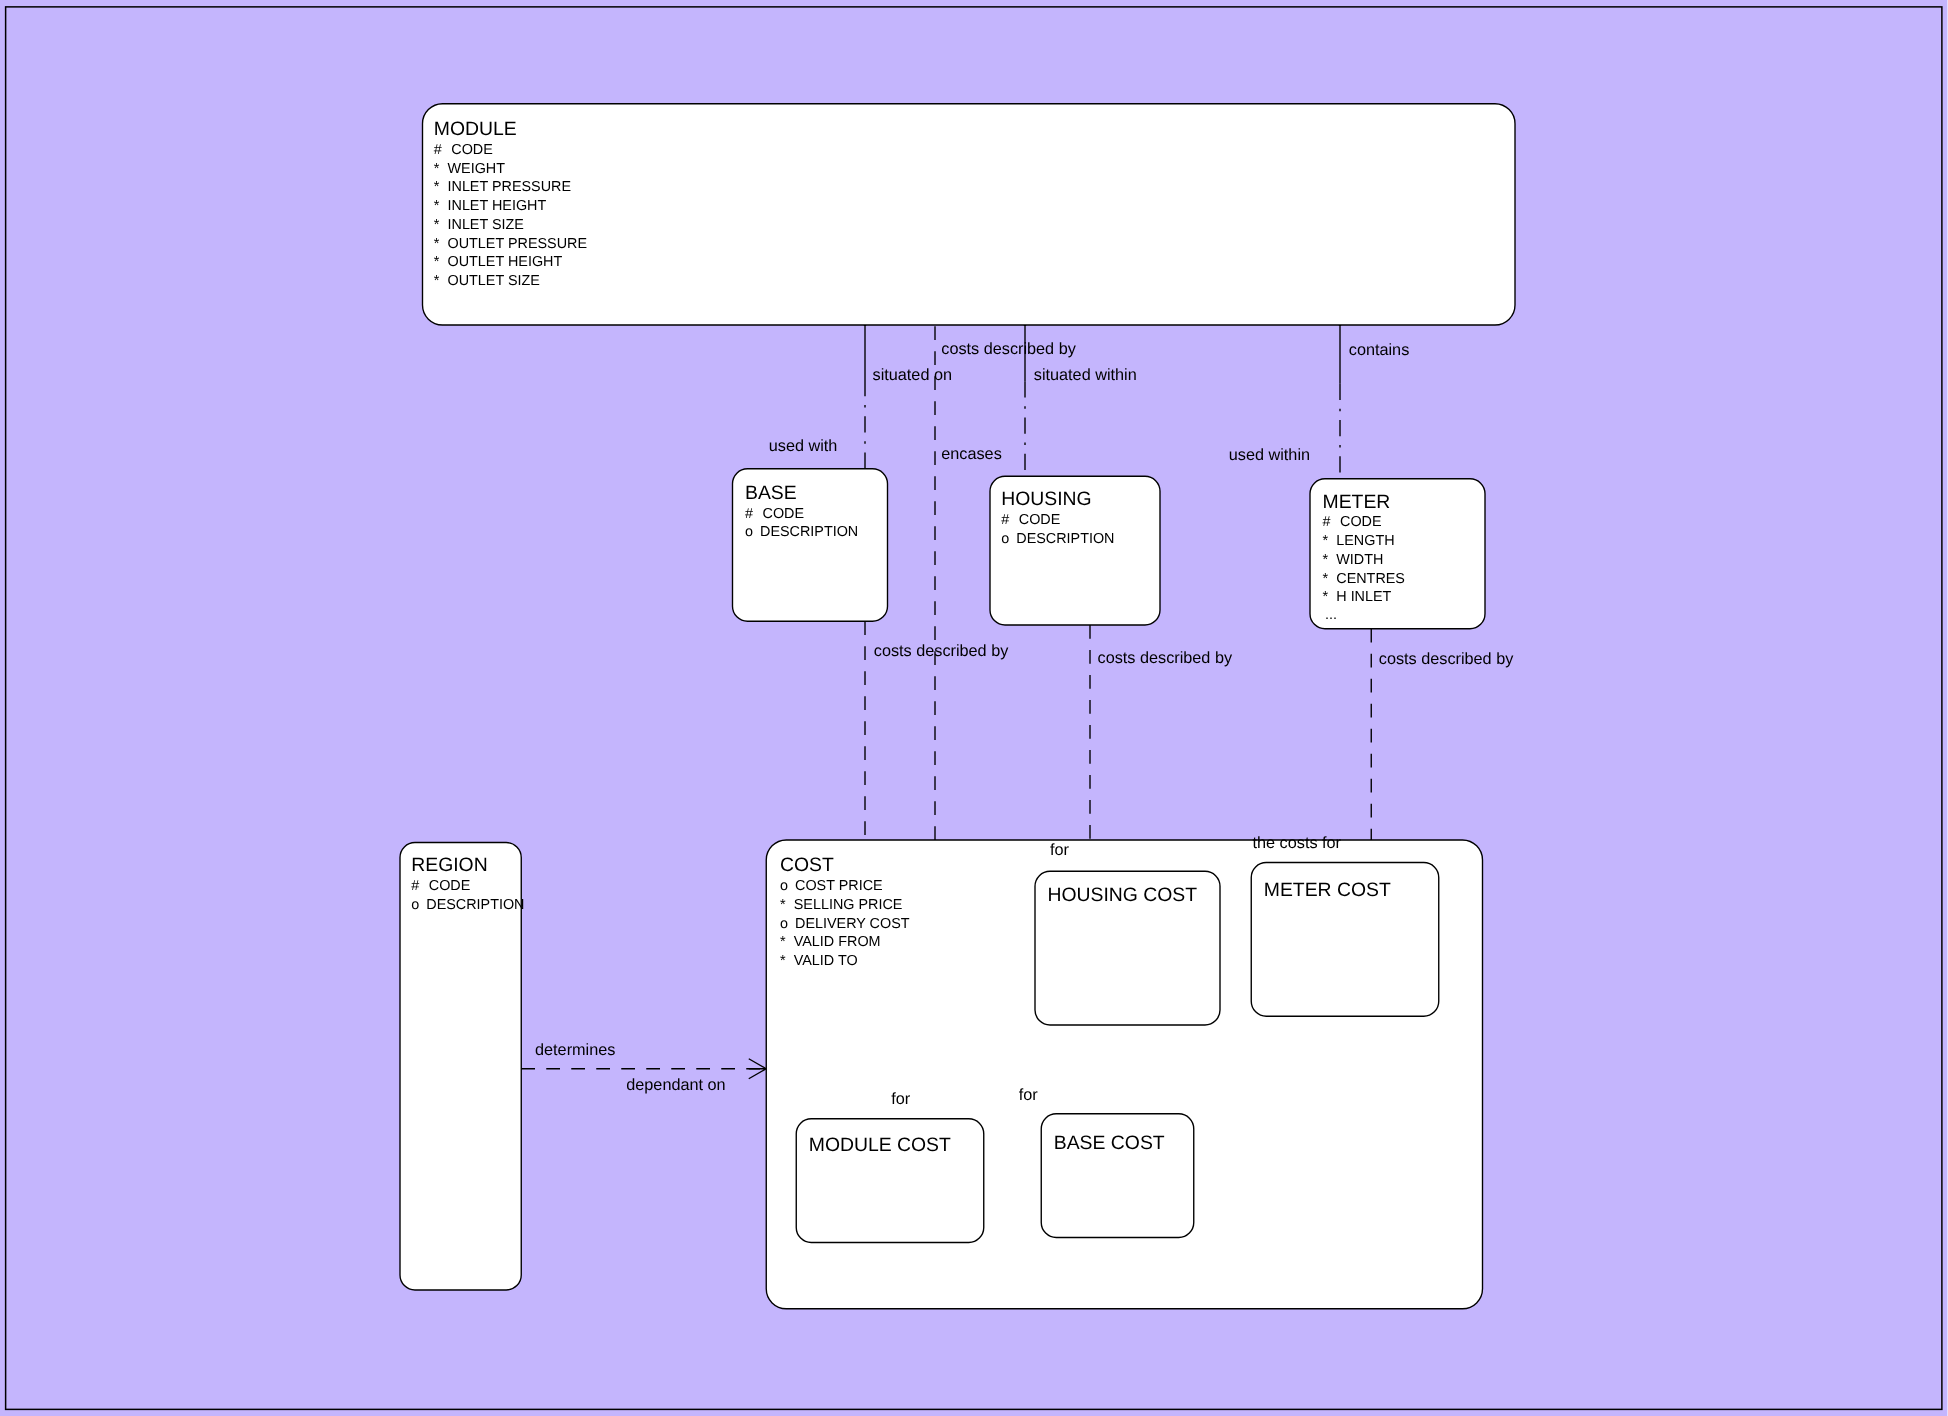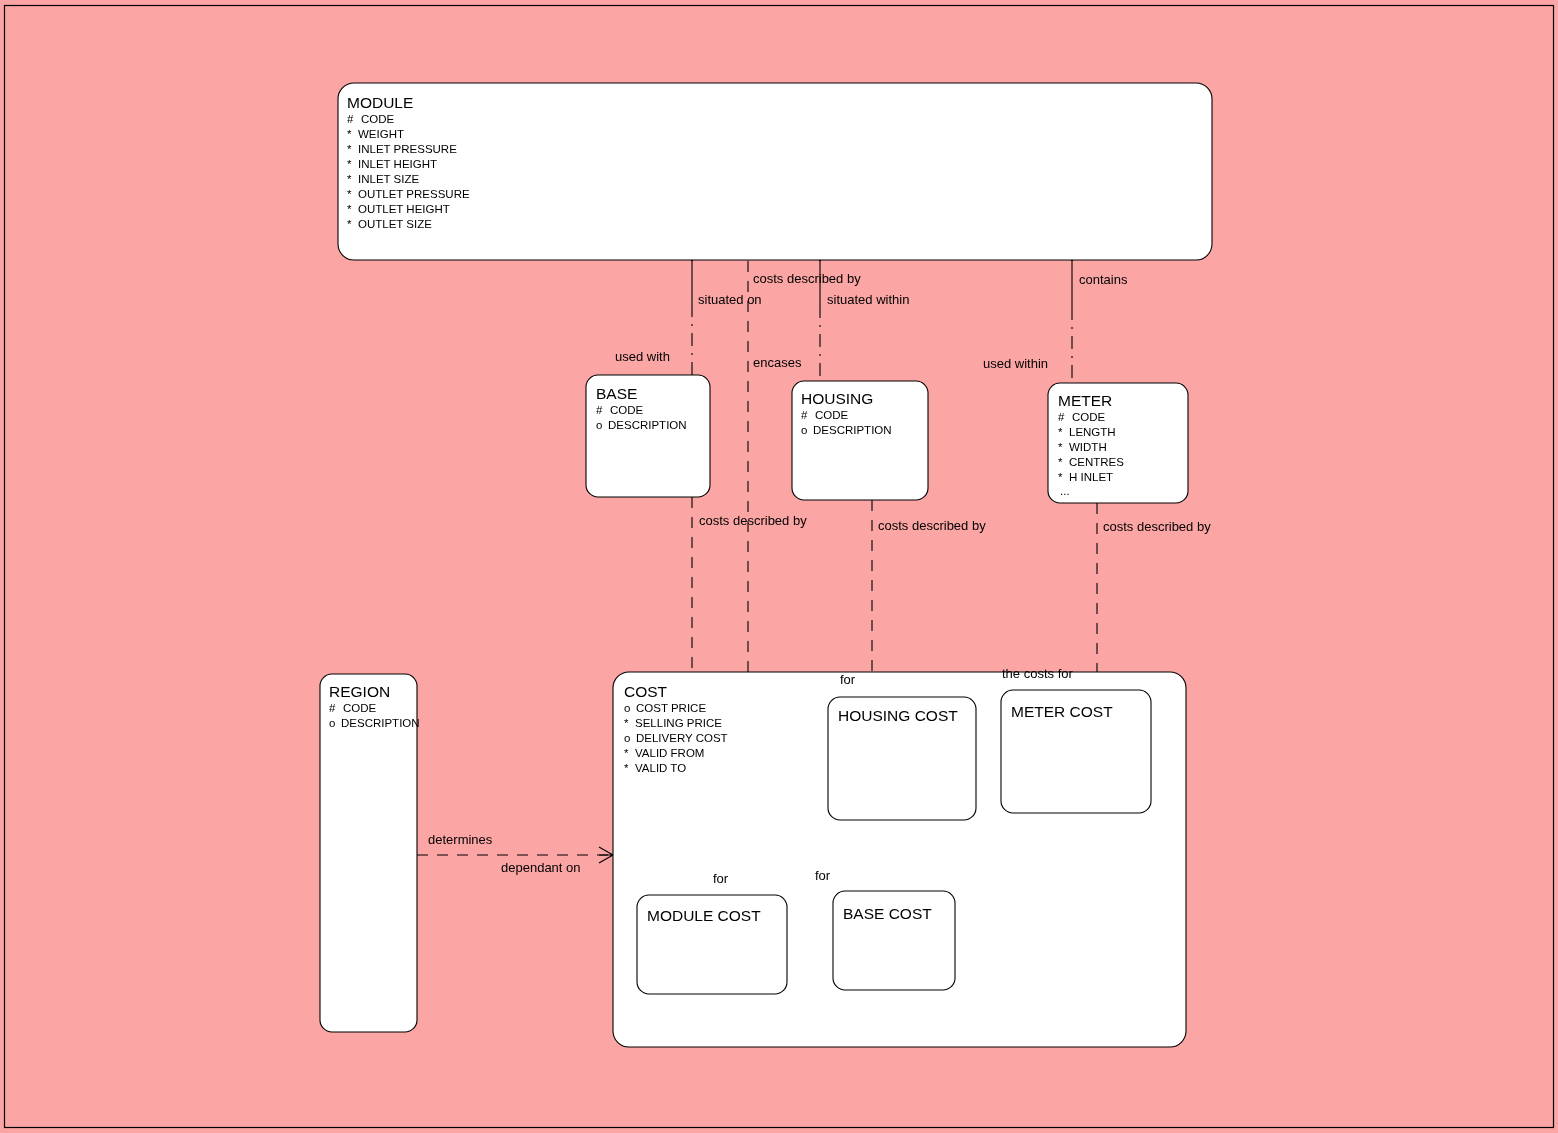--- a/index.html
+++ b/index.html
@@ -1,17 +1,17 @@
 <!DOCTYPE html>
 <html><head>
 <meta charset="utf-8">
 <style>
   html,body{margin:0;padding:0;background:#ffffff;}
   body{width:1558px;height:1133px;font-family:"Liberation Sans",sans-serif;}
-  #canvas{position:relative;width:1558px;height:1133px;overflow:hidden;background:#fca5a5;}
+  #canvas{position:relative;width:1558px;height:1133px;overflow:hidden;background:#c4b5fd;}
   svg{position:absolute;left:0;top:0;width:1558px;height:1133px;}
   .ent-title{font-family:"Liberation Sans",sans-serif;font-size:15.5px;fill:#000;}
   .ent-attr{font-family:"Liberation Sans",sans-serif;font-size:11.5px;fill:#000;}
   .rel-label{font-family:"Liberation Sans",sans-serif;font-size:13px;fill:#000;}
   .ent-box{fill:#ffffff;stroke:#000000;stroke-width:1.1;}
   .page-border{fill:none;stroke:#000000;stroke-width:1.2;}
   .line-solid{stroke:#000;stroke-width:1.1;fill:none;}
   .line-dashed{stroke:#000;stroke-width:1.1;fill:none;stroke-dasharray:11 9;}
   .line-dashdot{stroke:#000;stroke-width:1.1;fill:none;stroke-dasharray:13 7 2 7;}
   .crow{stroke:#000;stroke-width:1.1;fill:none;}

